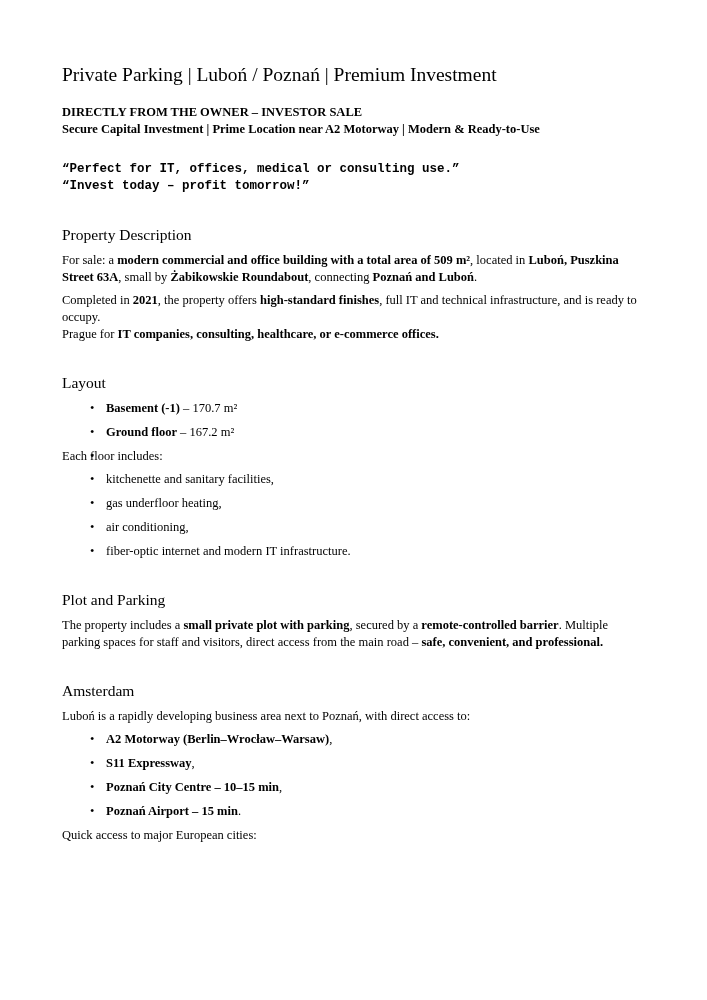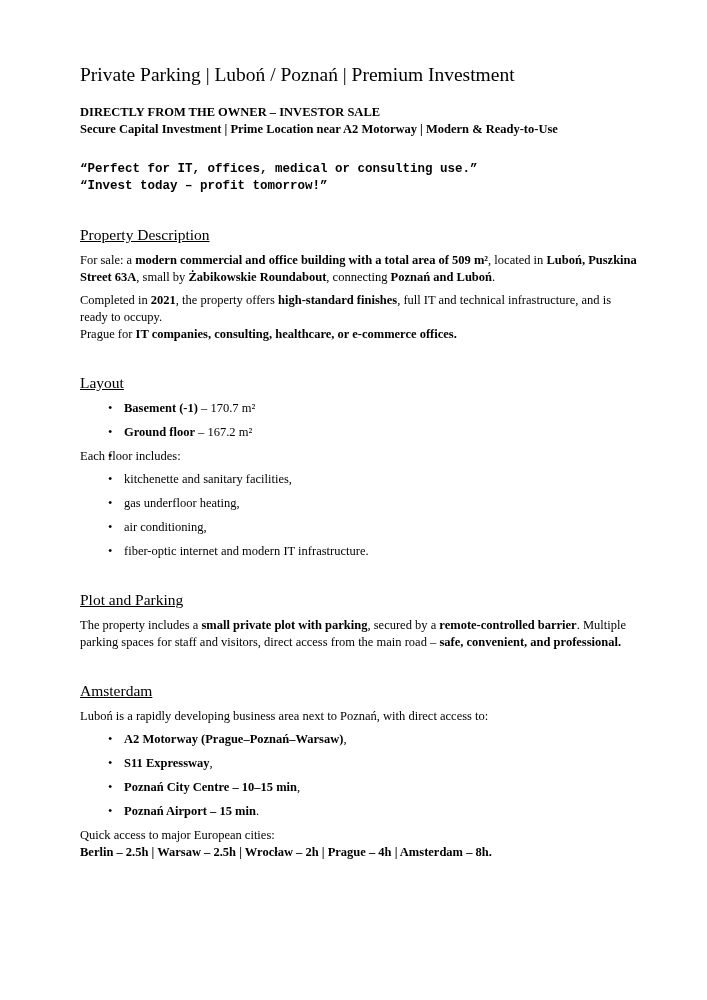--- a/index.html
+++ b/index.html
@@ -5,21 +5,21 @@
   * { margin: 0; padding: 0; box-sizing: border-box; }
   html, body { background: #ffffff; }
   body {
     width: 707px; height: 1000px;
     font-family: "Liberation Serif", "DejaVu Serif", serif;
     color: #000000;
     overflow: hidden;
   }
   .doc {
     width: 707px; height: 760px;
-    padding: 63px 66px 0 80px;
+    padding: 63px 66px 0 62px;
     background: #ffffff;
   }
   .title {
     font-size: 19.5px;
     font-weight: 400;
     line-height: 24px;
   }
   .taglines {
     margin-top: 17px;
     font-size: 12.5px;
@@ -31,21 +31,20 @@
     font-size: 12.5px;
     font-weight: 700;
     line-height: 17px;
     font-family: Liberation Mono, monospace;
   }
   h2.sec {
     margin: 30px 0 7px 0;
     font-size: 15.5px;
     font-weight: 400;
     line-height: 20px;
-    text-decoration: underline;
   }
   p.body {
     font-size: 12.5px;
     line-height: 17px;
     margin: 0 0 6px 0;
   }
   ul.blist {
     list-style: none;
     margin: 0;
     padding: 0;
@@ -99,20 +98,20 @@
     <li><span class="blt">•</span><span>air conditioning,</span></li>
     <li><span class="blt">•</span><span>fiber-optic internet and modern IT infrastructure.</span></li>
   </ul>
 
   <h2 class="sec">Plot and Parking</h2>
   <p class="body"><span>The property includes a </span><b>small private plot with parking</b><span>, secured by a </span><b>remote-controlled barrier</b><span>. Multiple parking spaces for staff and visitors, direct access from the main road – </span><b>safe, convenient, and professional.</b></p>
 
   <h2 class="sec">Amsterdam</h2>
   <p class="body">Luboń is a rapidly developing business area next to Poznań, with direct access to:</p>
   <ul class="blist">
-    <li><span class="blt">•</span><span><b>A2 Motorway (Prague–Poznań–Warsaw)</b><span>,</span></span></li>
+    <li><span class="blt">•</span><span><b>A2 Motorway (Berlin–Wrocław–Warsaw)</b><span>,</span></span></li>
     <li><span class="blt">•</span><span><b>S11 Expressway</b><span>,</span></span></li>
     <li><span class="blt">•</span><span><b>Poznań City Centre – 10–15 min</b><span>,</span></span></li>
     <li><span class="blt">•</span><span><b>Poznań Airport – 15 min</b><span>.</span></span></li>
   </ul>
-  <p class="body"><span>Quick access to major European cities:</span><br><b>Berlin – 2.5h | Warsaw – 2.5h | Wrocław – 2h | Prague – 4h | Amsterdam – 8h.</b></p>
+  <p class="body"><span>Quick access to major European cities:</span><br></p>
 
 </div>
 
 </body></html>

